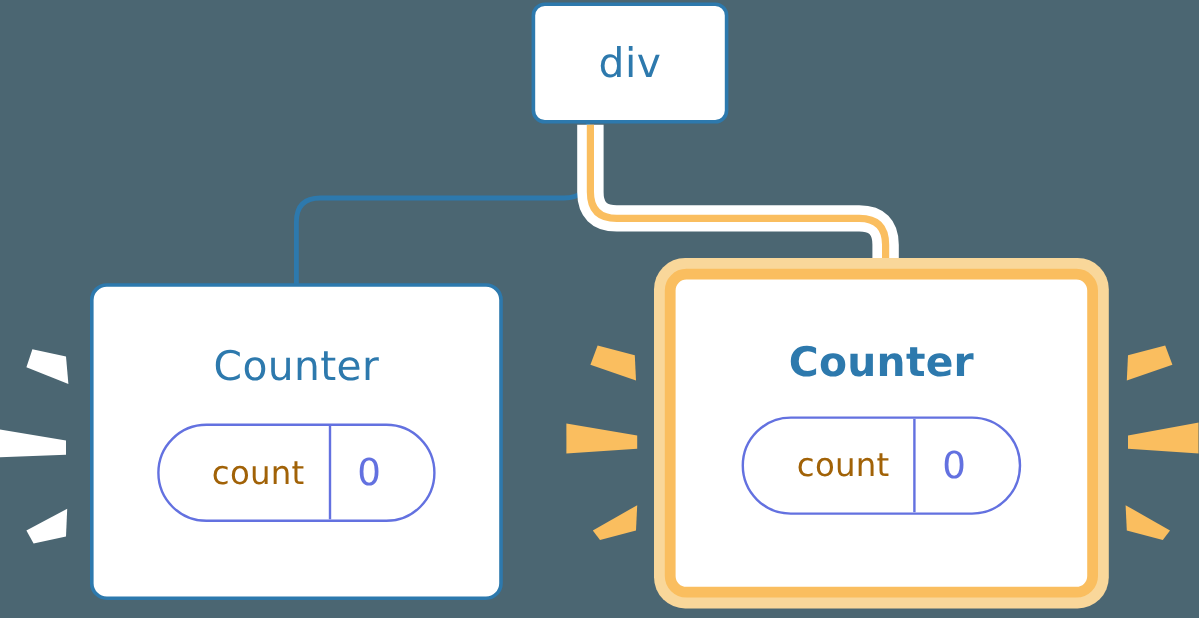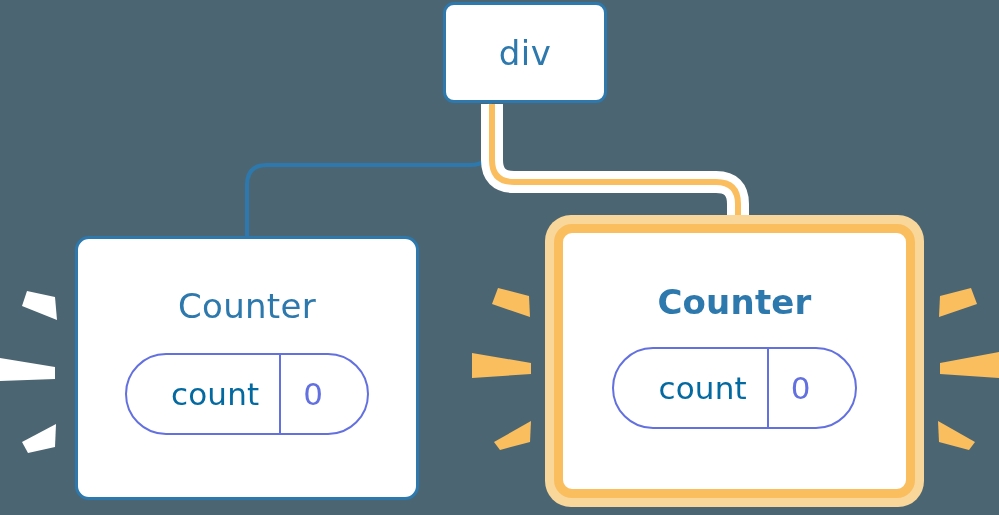--- a/index.html
+++ b/index.html
@@ -97,22 +97,22 @@
     border-radius: 999px;
     height: 78px;
     overflow: hidden;
     background: #ffffff;
   }
   .pill-left {
     display: flex;
     align-items: center;
     justify-content: center;
     padding: 0 20px 0 44px;
-    font-size: 31px;
-    color: #0369a1;
+    font-size: 27px;
+    color: #a16207;
     letter-spacing: .2px;
   }
   .pill-divider {
     width: 2px;
     background: #6371e0;
     flex: 0 0 2px;
   }
   .pill-right {
     display: flex;
     align-items: center;

